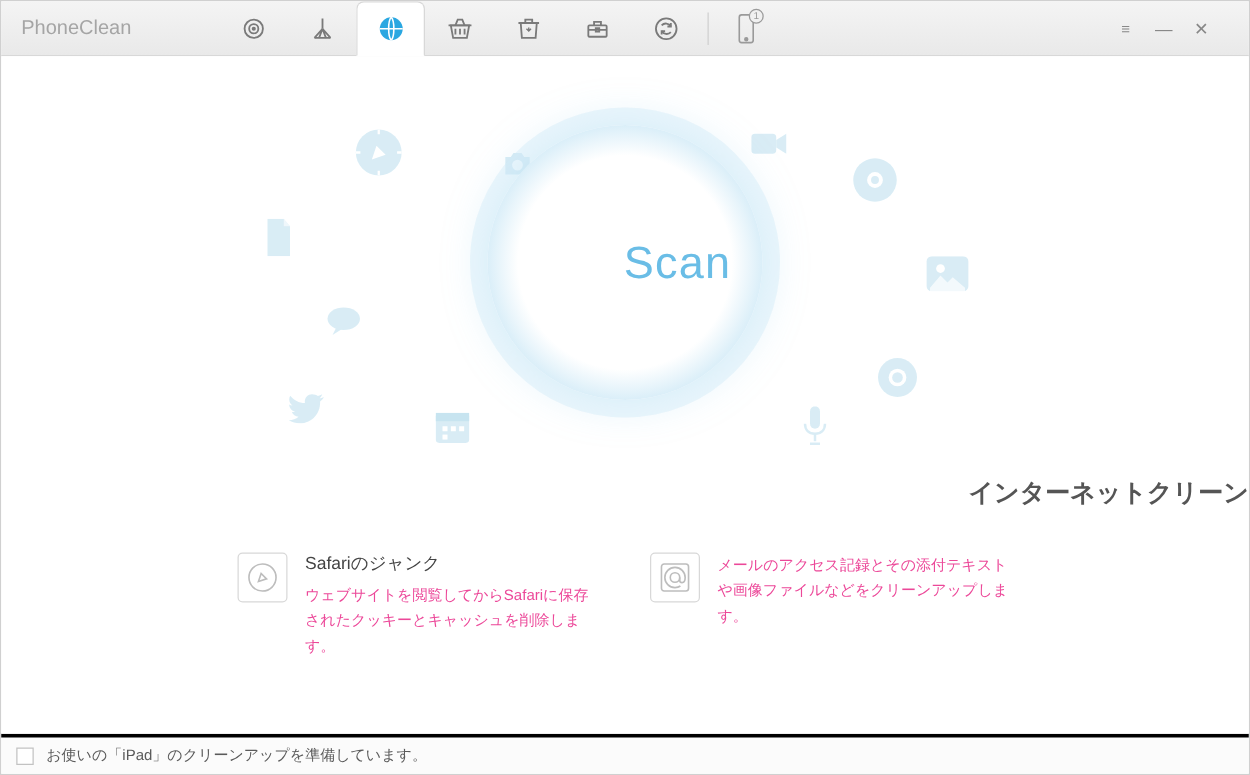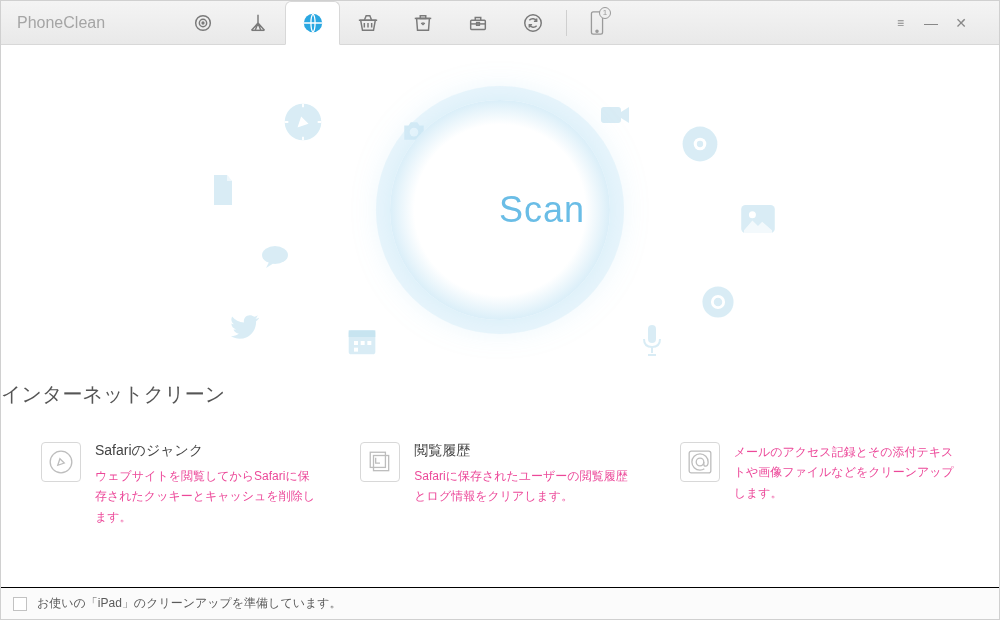--- a/index.html
+++ b/index.html
@@ -144,24 +144,24 @@
     }
     .float-icon {
       position: absolute;
       color: #d7ecf5;
       opacity: 0.95;
       z-index: 1;
     }
     .float-icon svg { fill: currentColor; stroke: none; }
 
     .section-title {
-      text-align: left;
+      text-align: right;
       font-size: 20px;
       color: #555;
-      font-weight: 400;
+      font-weight: 700;
       margin-top: 6px;
       margin-bottom: 34px;
     }
     .features {
       display: flex;
       justify-content: center;
       gap: 40px;
       padding: 0 40px;
     }
     .feature {
@@ -189,21 +189,21 @@
     }
     .ftext p {
       font-size: 12px;
       line-height: 1.7;
       color: #ec4899;
     }
 
     
     .statusbar {
       height: 32px;
-      border-top: 1px solid #000000;
+      border-top: 3px solid #000000;
       background: #fbfbfb;
       display: flex;
       align-items: center;
       padding: 0 12px;
       gap: 10px;
       font-size: 12px;
       color: #5a5a5a;
     }
     .status-box {
       width: 14px;
@@ -387,33 +387,20 @@
             </svg>
         </div>
         <div class="ftext">
           <h4>Safariのジャンク</h4>
           <p>ウェブサイトを閲覧してからSafariに保存されたクッキーとキャッシュを削除します。</p>
         </div>
       </div>
       <div class="feature">
         <div class="ficon">
           <svg width="26" height="26" viewBox="0 0 24 24" stroke-width="1.2">
-              <rect x="6" y="6" width="14" height="14"></rect>
-              <rect x="3" y="3" width="14" height="14"></rect>
-              <path d="M8 8v5h4"></path>
-            </svg>
-        </div>
-        <div class="ftext">
-          <h4>閲覧履歴</h4>
-          <p>Safariに保存されたユーザーの閲覧履歴とログ情報をクリアします。</p>
-        </div>
-      </div>
-      <div class="feature">
-        <div class="ficon">
-          <svg width="26" height="26" viewBox="0 0 24 24" stroke-width="1.2">
               <rect x="2" y="2" width="20" height="20" rx="2"></rect>
               <circle cx="12" cy="12" r="3.5"></circle>
               <path d="M15.5 12v2c0 1 .7 1.8 1.7 1.8 1.8 0 2.3-2 2.3-3.8 0-4-3.3-7.5-7.5-7.5S4.5 8 4.5 12s3.3 7.5 7.5 7.5c1.5 0 2.9-.4 4-1.2"></path>
             </svg>
         </div>
         <div class="ftext">
           <p>メールのアクセス記録とその添付テキストや画像ファイルなどをクリーンアップします。</p>
         </div>
       </div>
     </div>

